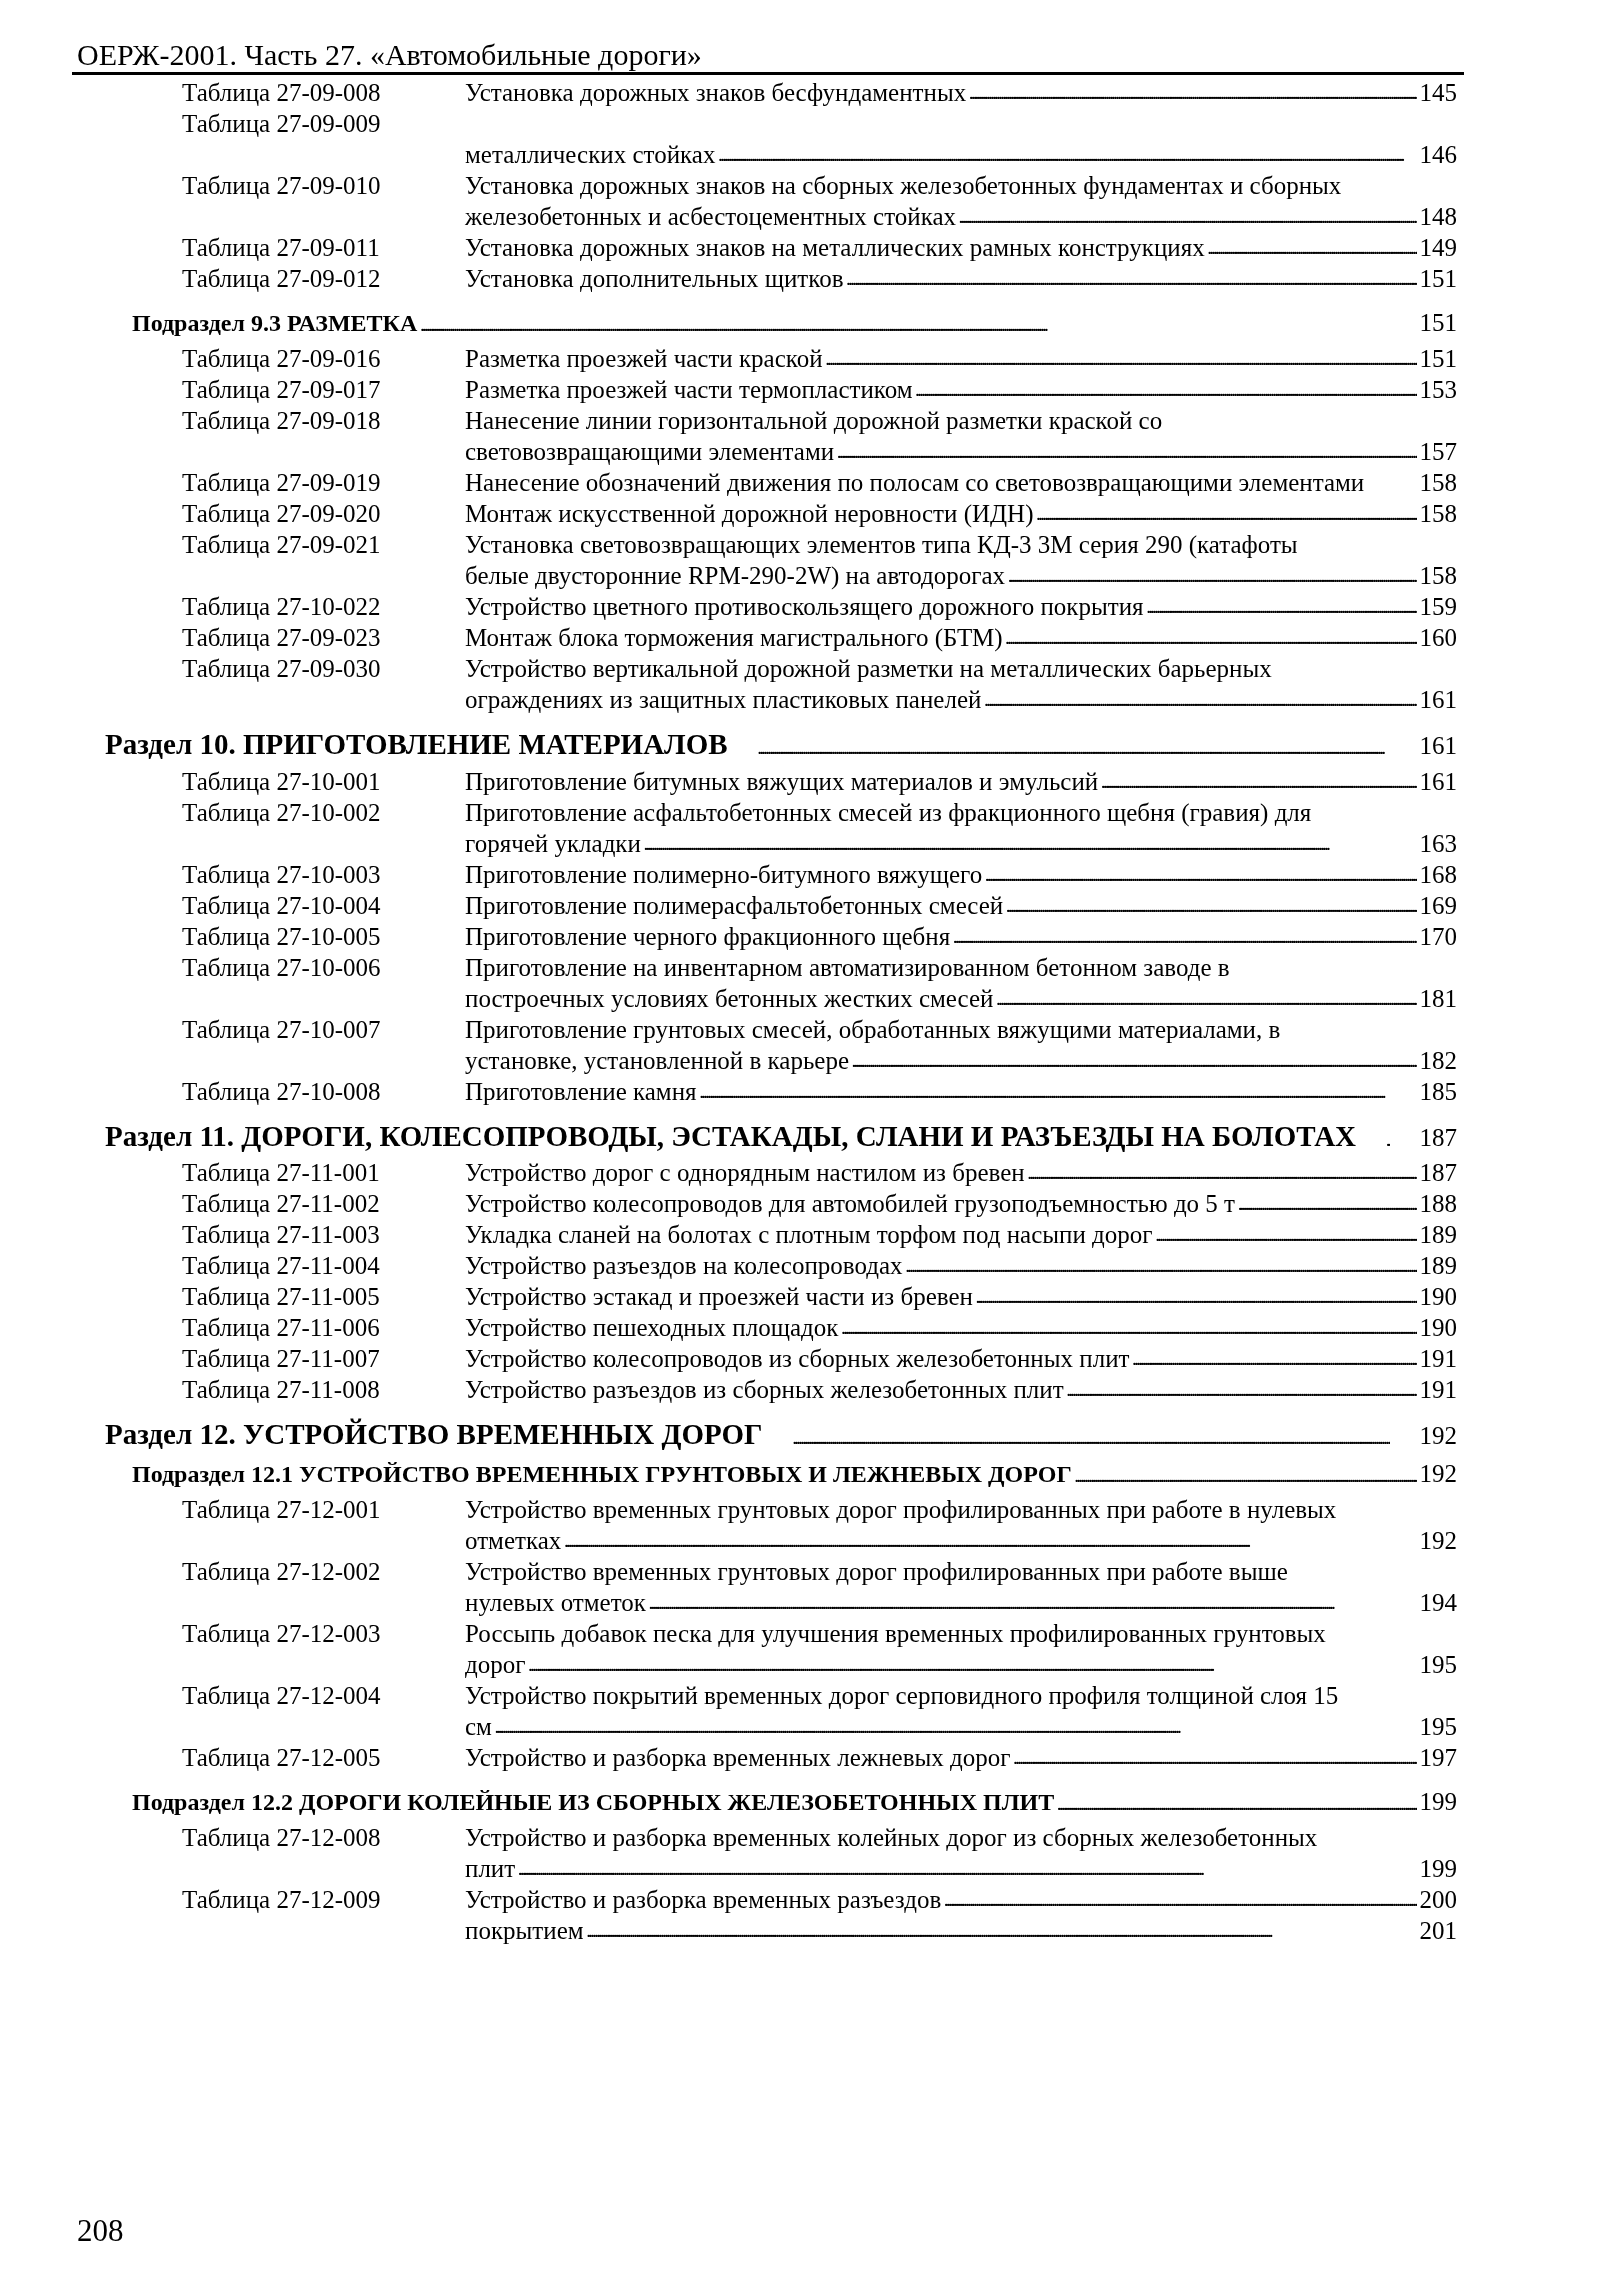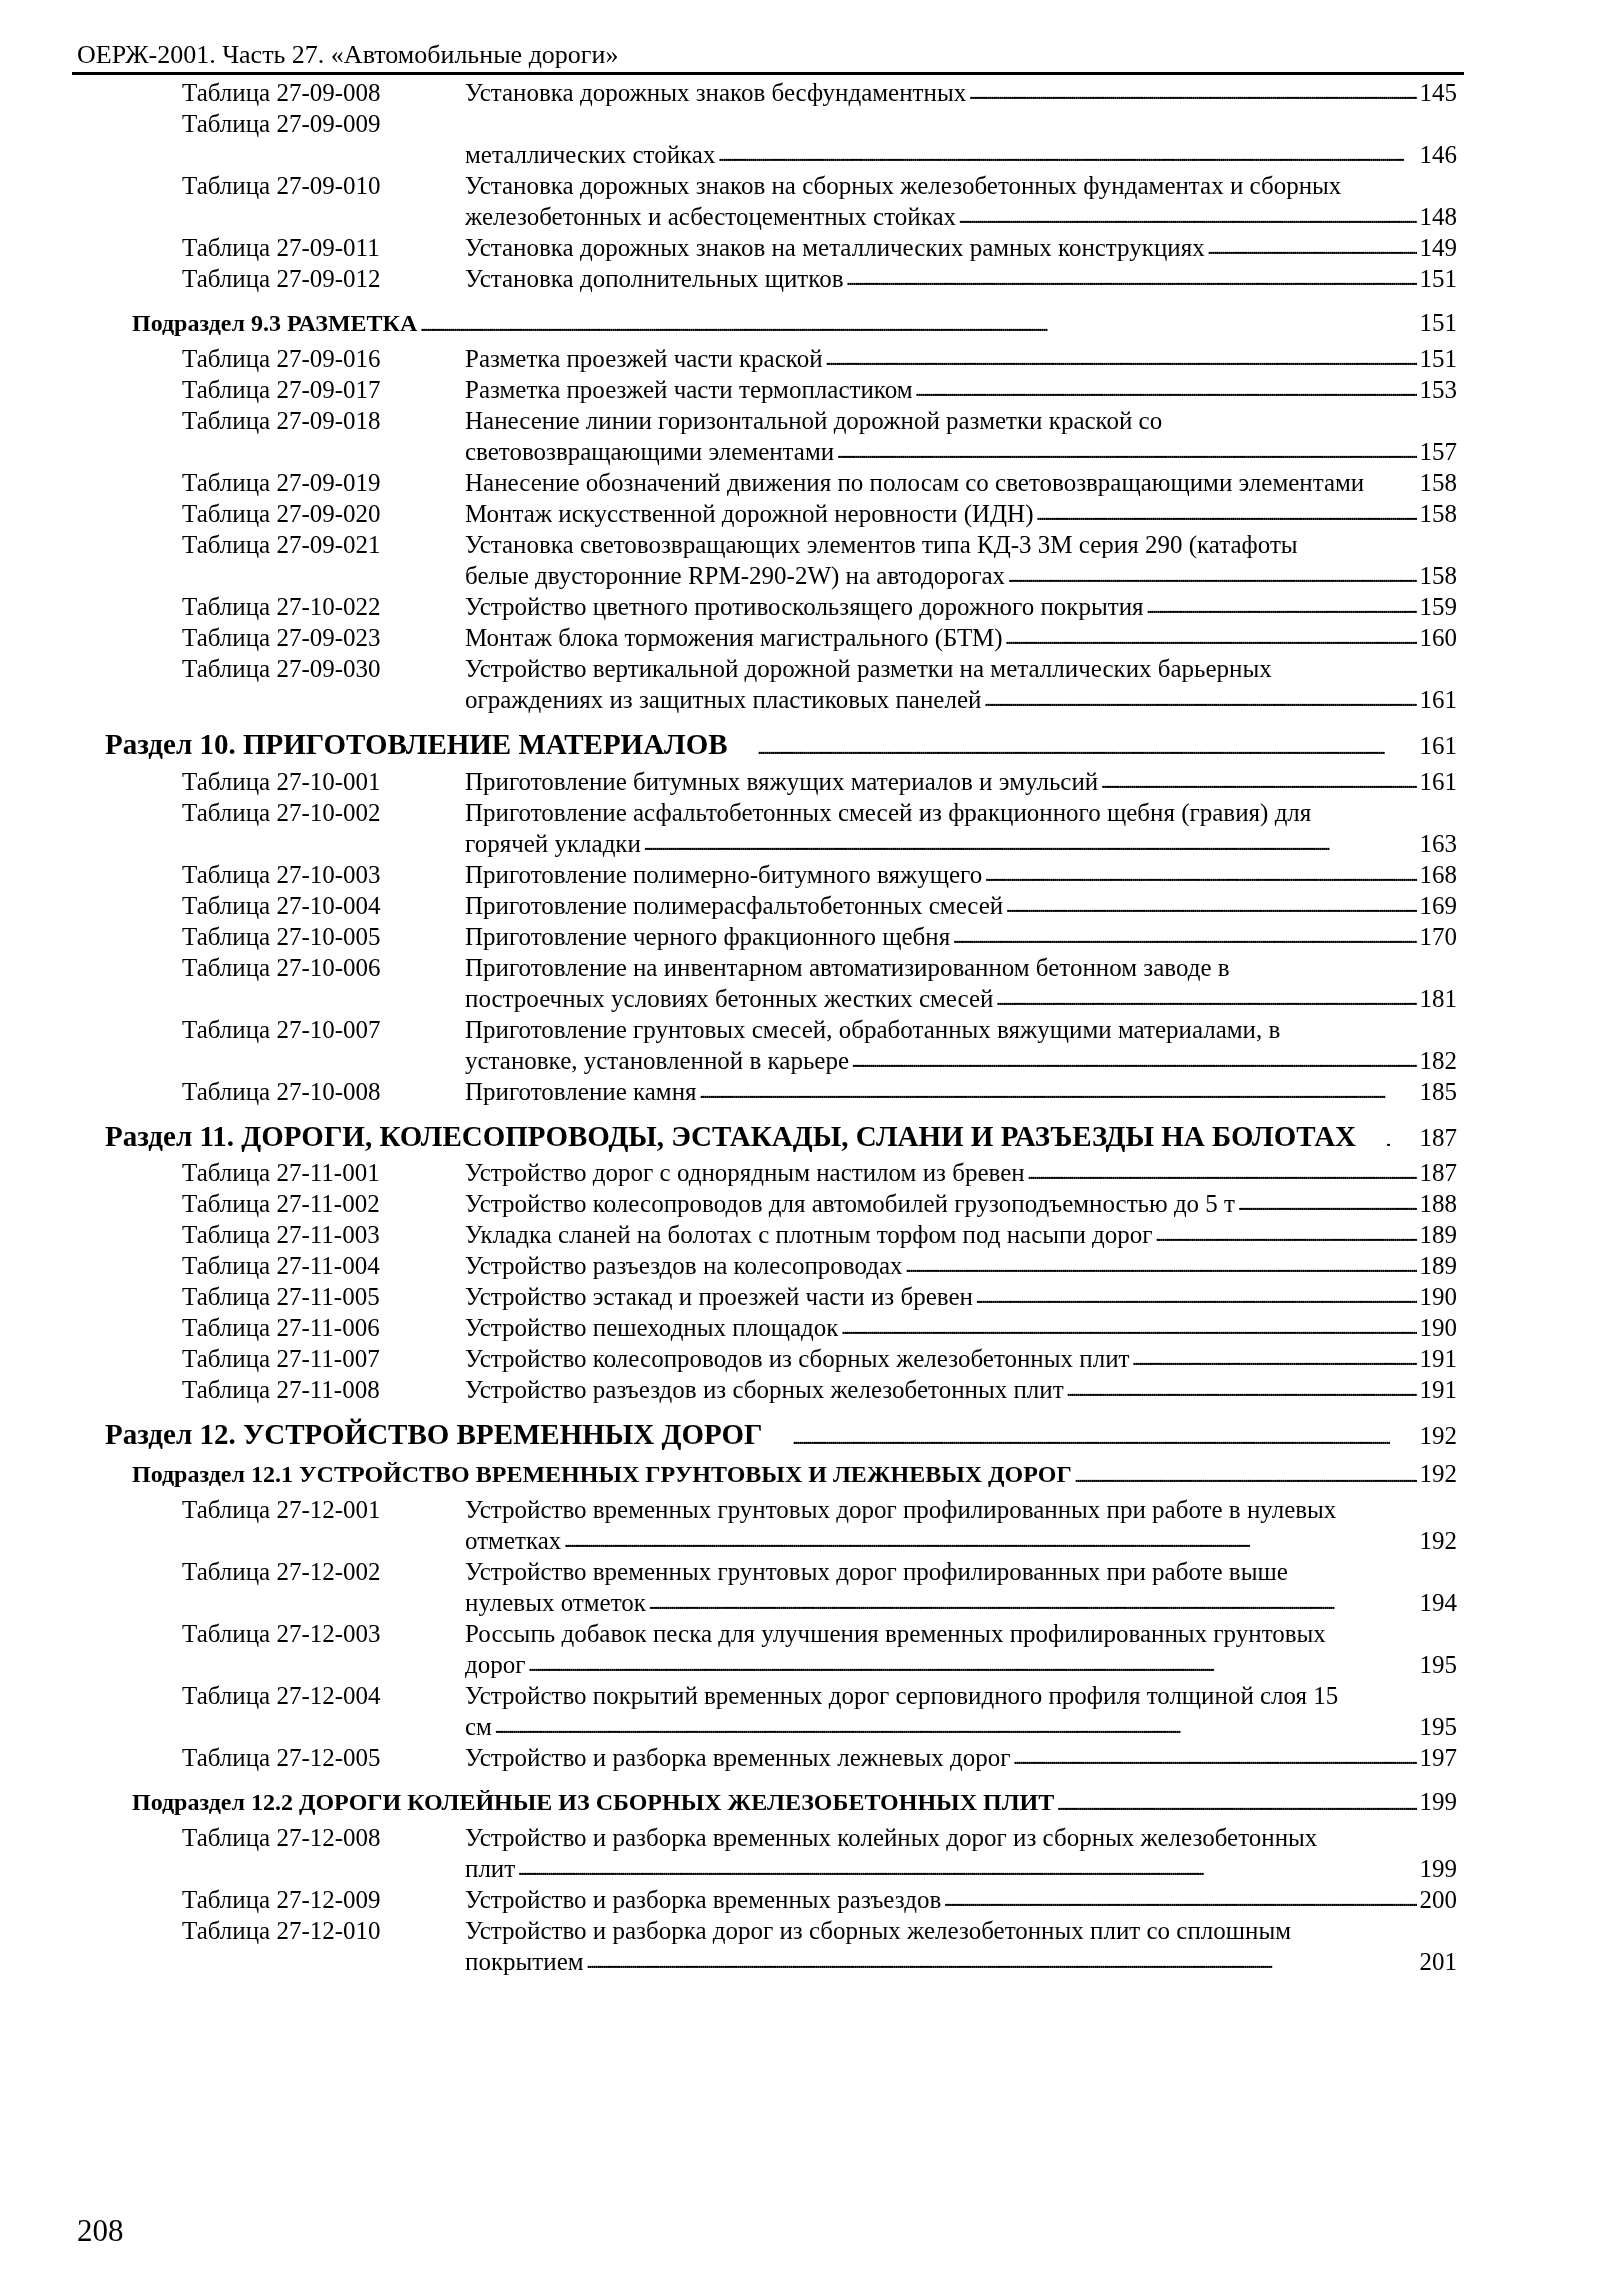--- a/index.html
+++ b/index.html
@@ -1,18 +1,18 @@
 <!DOCTYPE html>
 <html style="font-size:10.4px"><head>
 <meta charset="utf-8">
 <style>
   html, body { margin: 0; padding: 0; background: #ffffff; }
   body { width: 1620px; height: 2284px; position: relative; overflow: hidden;
          font-family: "Liberation Serif", "DejaVu Serif", serif; color: #000; }
-  .page-header { position: absolute; left: 77px; top: 40px; font-size: 26px; line-height: 29px; white-space: nowrap; }
+  .page-header { position: absolute; left: 77px; top: 40px; font-size: 30px; line-height: 29px; white-space: nowrap; }
   .header-rule { position: absolute; left: 72px; top: 72px; width: 1392px; height: 2.6px; background: #000; }
   .toc { position: absolute; left: 0; top: 77px; width: 1620px; }
   .line { position: relative; height: 31px; font-size: 25px; line-height: 31px; white-space: nowrap; margin-left: 21px; }
   .line .tbl { position: absolute; left: 161px; top: 0; }
   .line .desc-wrap { position: absolute; left: 444px; right: 163px; top: 0; display: flex; align-items: flex-start; }
   .line .desc { flex: 0 0 auto; }
   .line .leader { flex: 1 1 auto; overflow: hidden; white-space: nowrap; margin: 0 2.6px; letter-spacing: 1.3px; font-size: 19.5px; }
   .line .leader::after { content: ". . . . . . . . . . . . . . . . . . . . . . . . . . . . . . . . . . . . . . . . . . . . . . . . . . . . . . . . . . . . . . . . . . . . . . . . . . . . . . . . . . . . . . . . . . . . . . . . . . . . . . . . . . . . . . . . . . . . . . . . . . . . . . . . . . . . . . . . . . . . . . . . . . . . . . . . . . . . . . . . . . . . . . . . . . . . . . . . . . . . . . . . . . . . . . . . . . . . . . . . . . . . . . . . . . . . . . . . . . . . . . . . . . . . . . . . . . . . . . . . . . . . . . . . . . . . . . . . . . . . . . . . . . . . . . . . . . . . . . . . . . . . . . . . . . . . . . . . . . . . . . . . . . . . . . . . . . . . . . . . . . . . . . . . . . . . . . . . . . . . . . . . . . . . . . ."; letter-spacing: -3.9px; }
   .line .page { flex: 0 0 auto; }
   .heading { position: relative; white-space: nowrap; font-weight: bold; }
@@ -429,26 +429,20 @@
     </div>
     <div class="line">
       <span class="tbl">Таблица 27-12-009</span>
       <div class="desc-wrap">
         <span class="desc">Устройство и разборка временных разъездов</span>
         <span class="leader"></span>
         <span class="page">200</span>
       </div>
     </div>
     <div class="line">
-      <span class="tbl">Таблица 27-12-010</span>
-      <div class="desc-wrap">
-        <span class="desc">Устройство и разборка дорог из сборных железобетонных плит со сплошным</span>
-      </div>
-    </div>
-    <div class="line">
       <div class="desc-wrap">
         <span class="desc">покрытием</span>
         <span class="leader"></span>
         <span class="page">201</span>
       </div>
     </div>
   </div>
 
 <div class="page-number">208</div>
 

